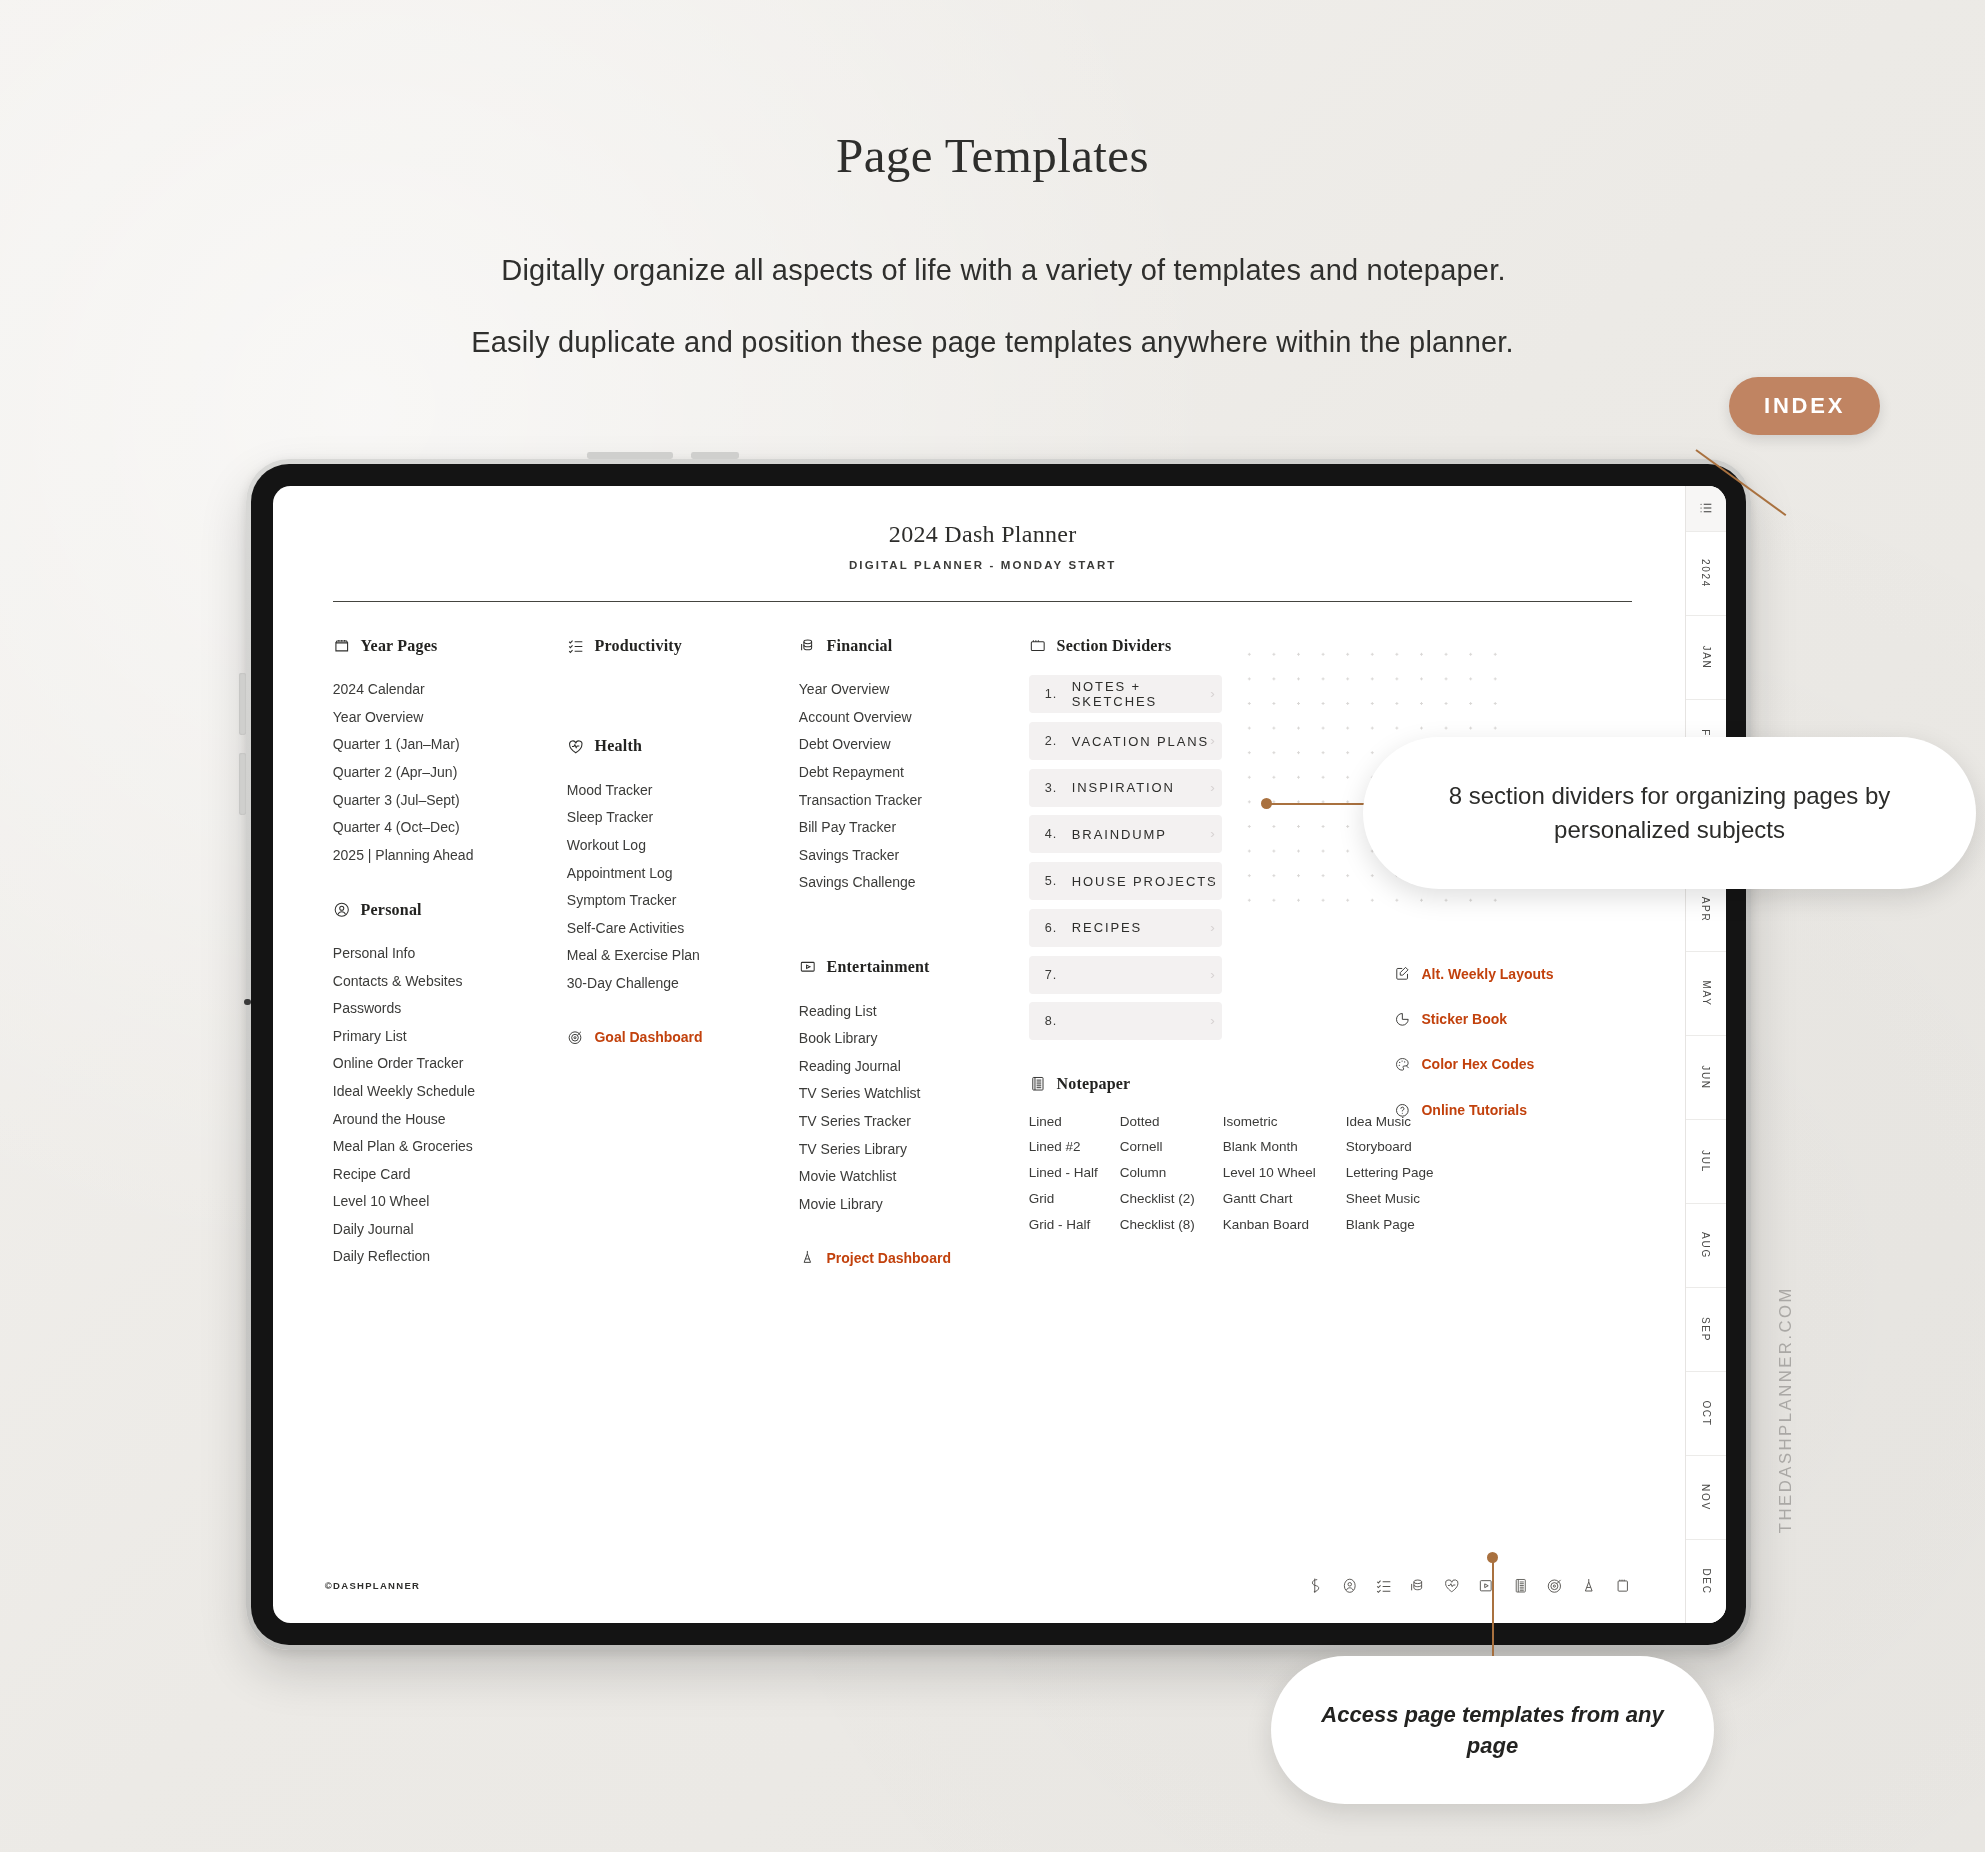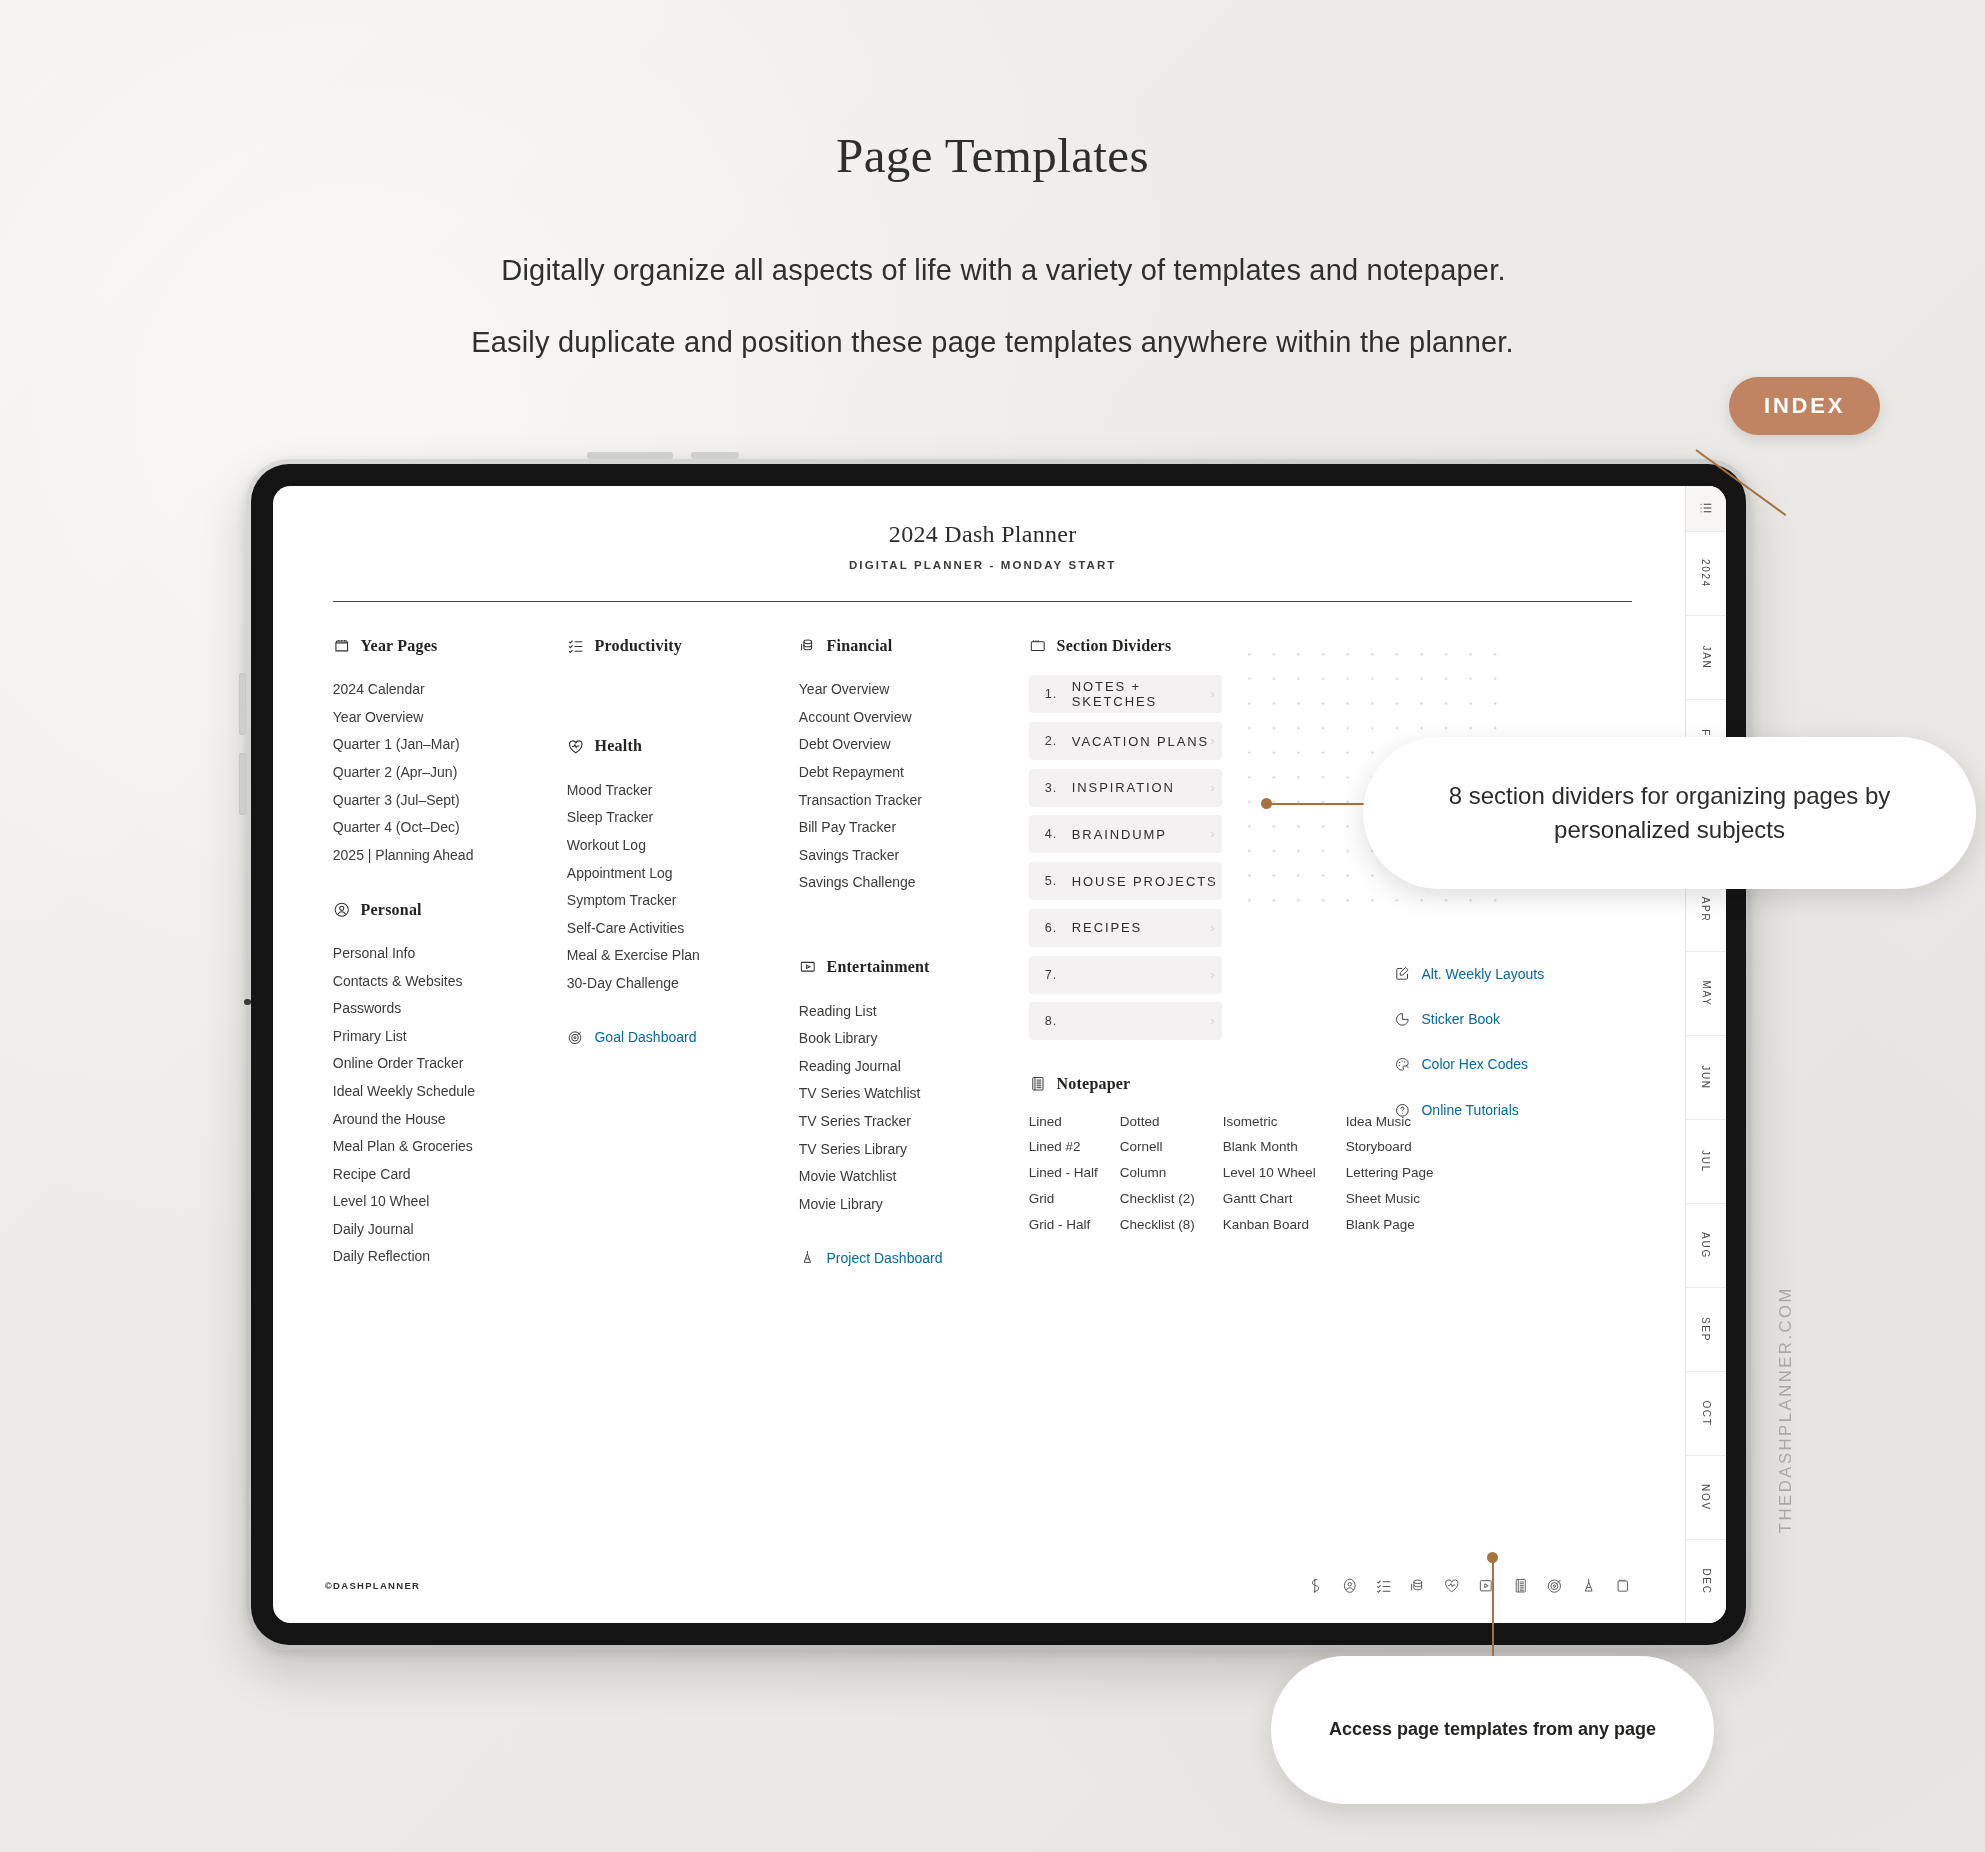--- a/index.html
+++ b/index.html
@@ -178,21 +178,21 @@
 
   .single-link {
     display: flex;
     align-items: center;
     gap: 11px;
     margin-top: 8px;
     padding: 6.4px 0;
   }
   .single-link .ico { width: 16.7px; height: 16.7px; color: #3b3b39; }
   .single-link .ico svg { width:100%; height:100%; display:block; }
-  .single-link span.txt { font-size: 14px; color: #0369a1; font-weight: 400; }
+  .single-link span.txt { font-size: 14px; color: #c2410c; font-weight: 700; }
 
   
   .divider-list { margin-top: 1.6px; }
   .divider-row {
     position: relative;
     height: 38px;
     background: #f3f1f1;
     border-radius: 4px;
     margin-bottom: 8.7px;
     display: flex;
@@ -329,21 +329,22 @@
     padding: 0 46px;
     font-size: 24px;
     font-weight: 300;
     color: #2c2c2a;
     line-height: 1.42;
   }
   .bubble-templates {
     left: 1271px; top: 1656px;
     width: 443px; height: 148px;
     padding: 0 38px;
-    font-size: 18px;
+    font-size: 22px;
+    font-style: italic;
     font-weight: 600;
     color: #232321;
     line-height: 1.42;
   }
 
   .leader {
     position: absolute;
     background: #a9713f;
     z-index: 10;
   }

